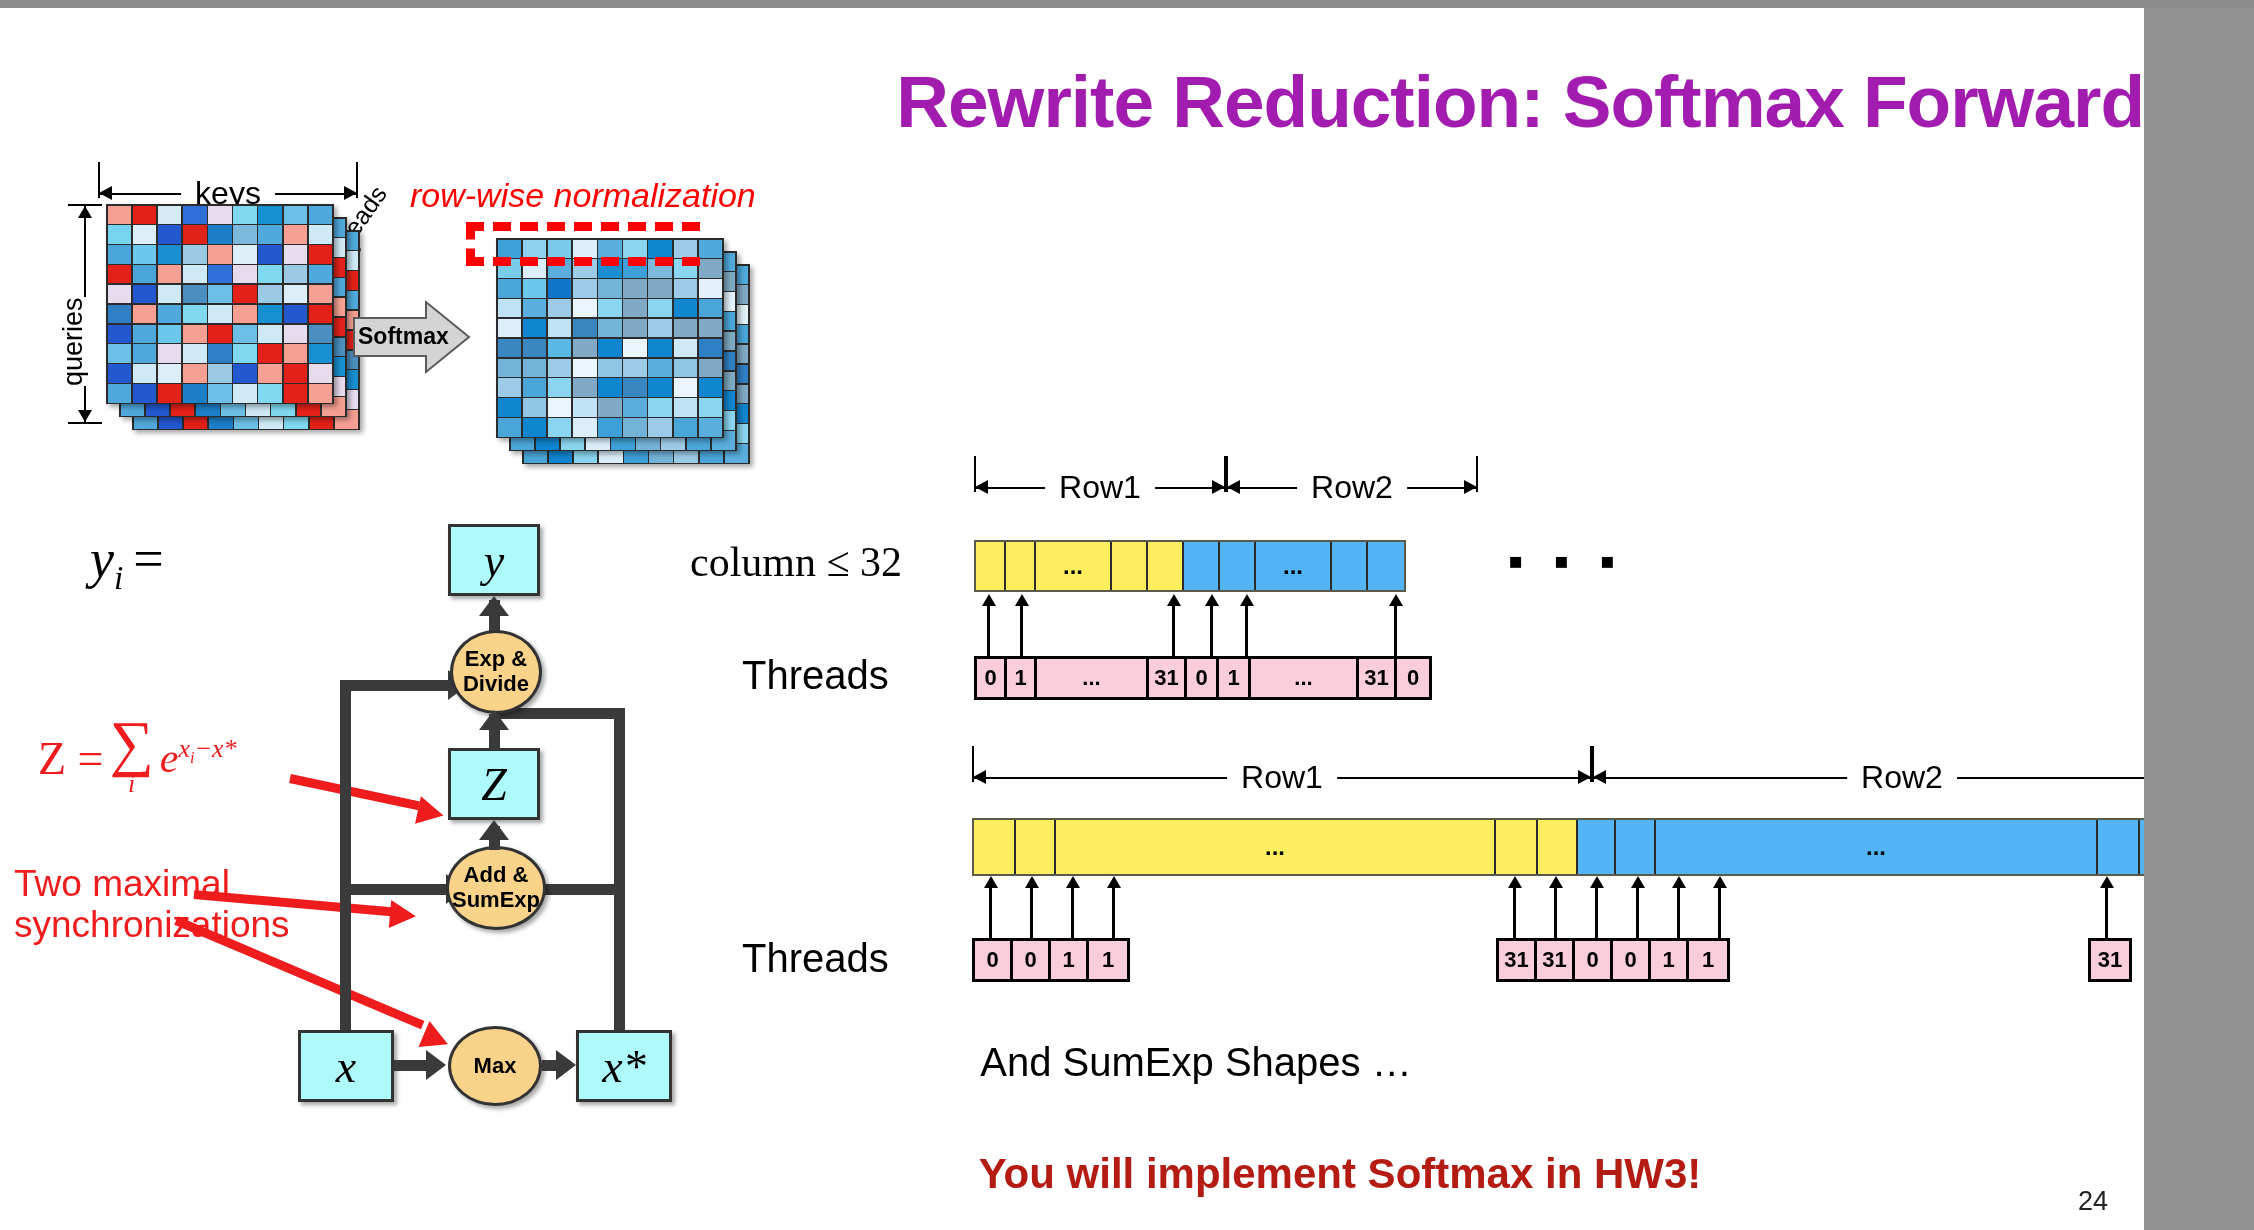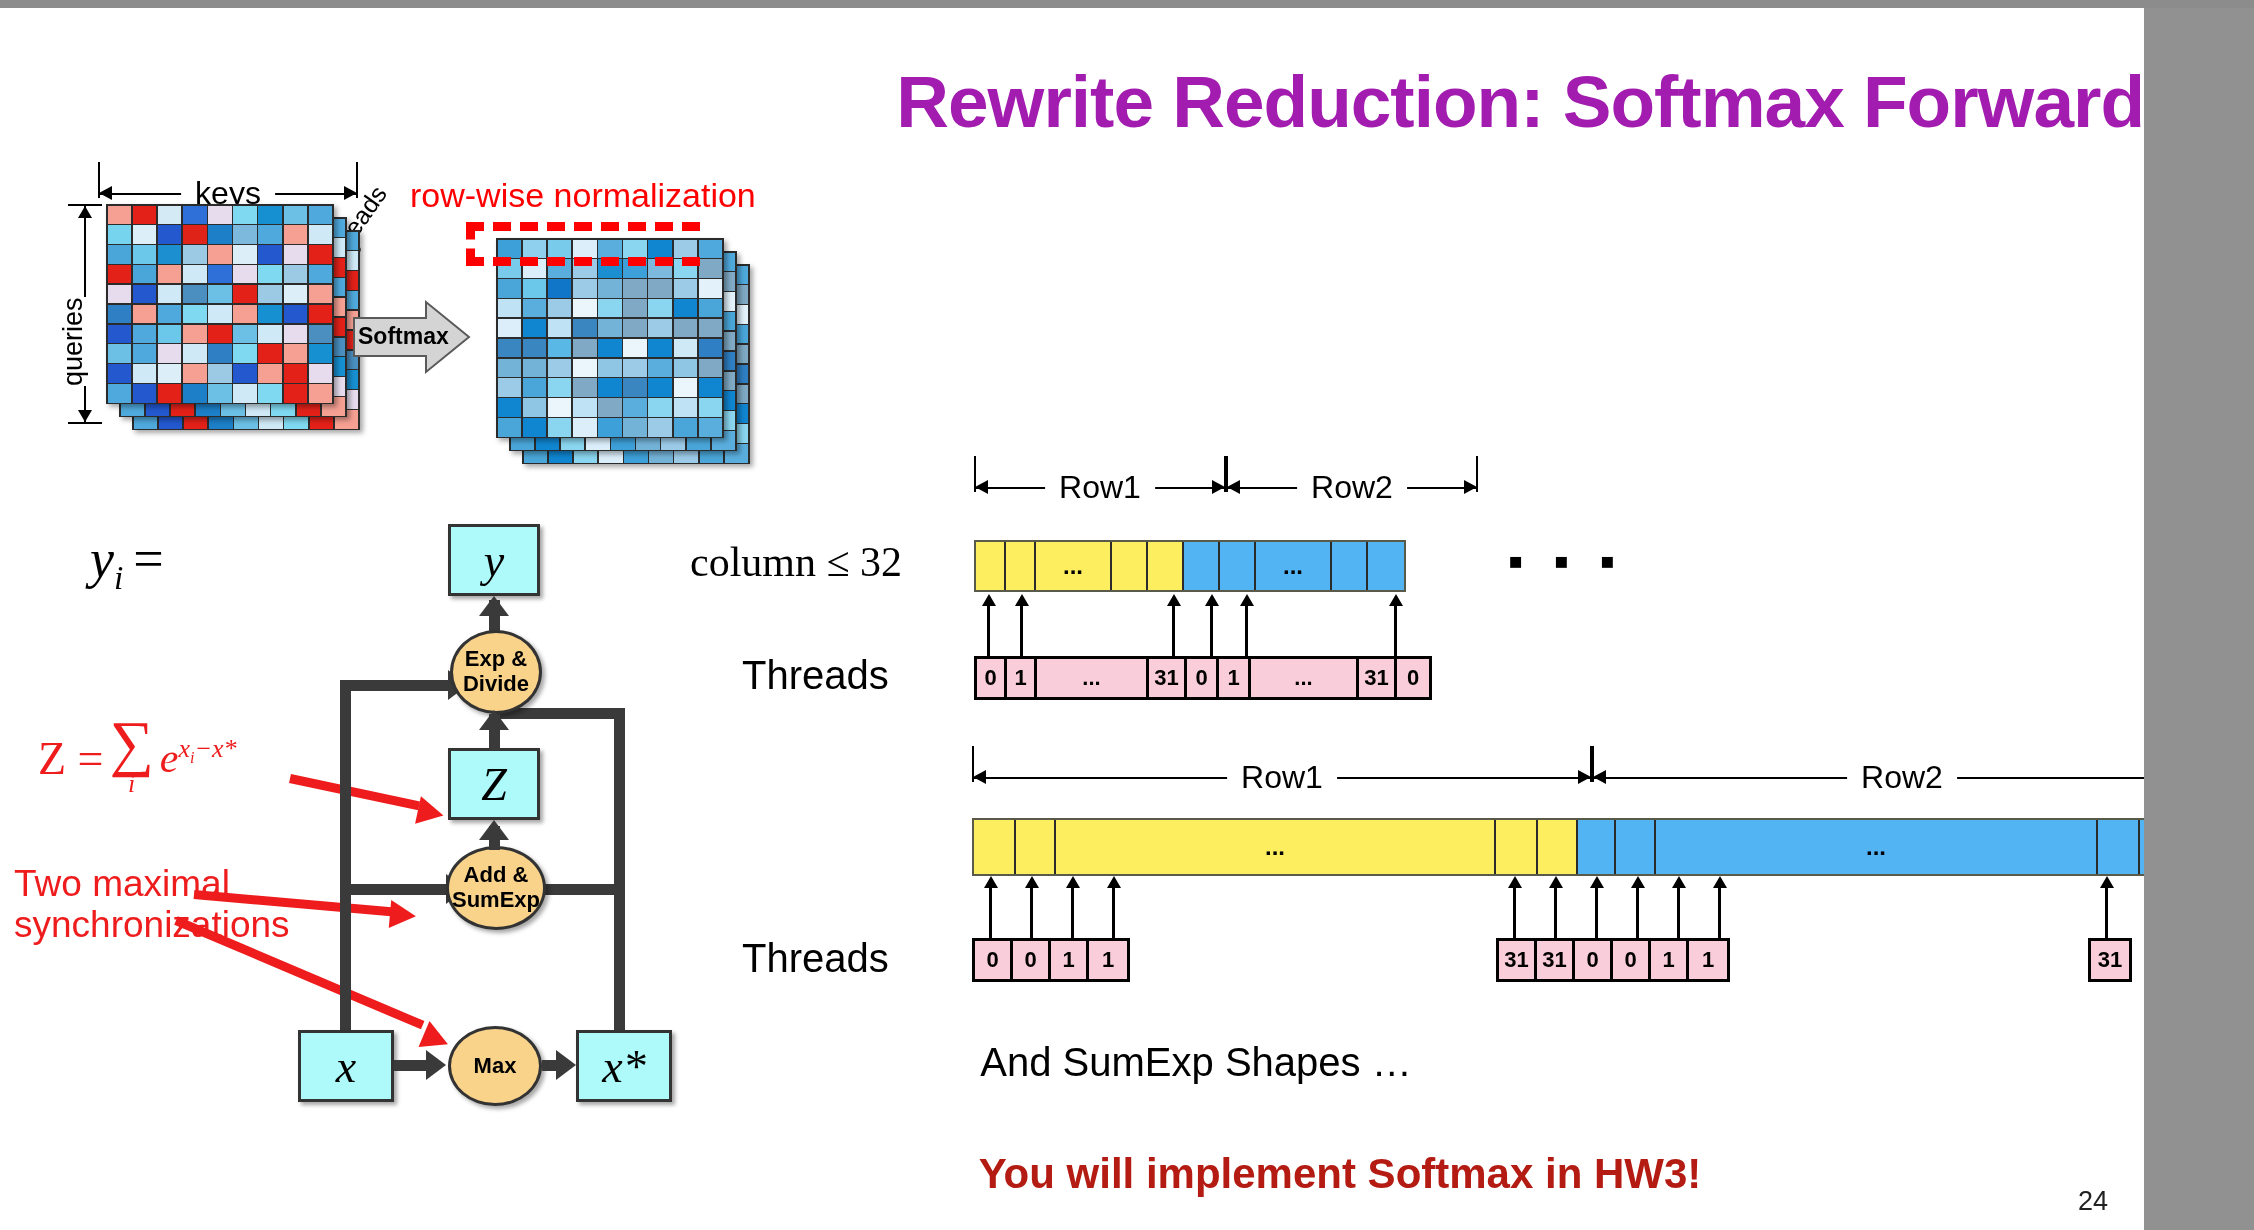--- a/index.html
+++ b/index.html
@@ -585,21 +585,21 @@
       </div>
     </div>
 
     <div class="softmax-arrow" style="left:352px; top:290px;">
       <svg width="120" height="78" viewBox="0 0 120 78">
         <polygon points="2,20 74,20 74,4 117,39 74,74 74,58 2,58" fill="#d4d4d4" stroke="#5a5a5a" stroke-width="2"></polygon>
       </svg>
       <div class="txt">Softmax</div>
     </div>
 
-    <div class="rownorm-label" style="left:410px; top:168px;">row-wise normalization</div>
+    <div class="rownorm-label" style="left:410px; top:168px;font-style:italic;">row-wise normalization</div>
 
     <div class="mat-wrap" style="left:496px; top:230px; width:260px; height:230px;">
       <div class="mat-stack" style="width:260px;height:230px;">
         <div class="mat-layer" id="outMatBack2" style="left:26px; top:26px; width:228px; height:200px;">
             <i style="background: rgb(62, 160, 216);"></i>
             <i style="background: rgb(142, 208, 238);"></i>
             <i style="background: rgb(121, 203, 236);"></i>
             <i style="background: rgb(219, 238, 250);"></i>
             <i style="background: rgb(90, 174, 222);"></i>
             <i style="background: rgb(138, 213, 240);"></i>

